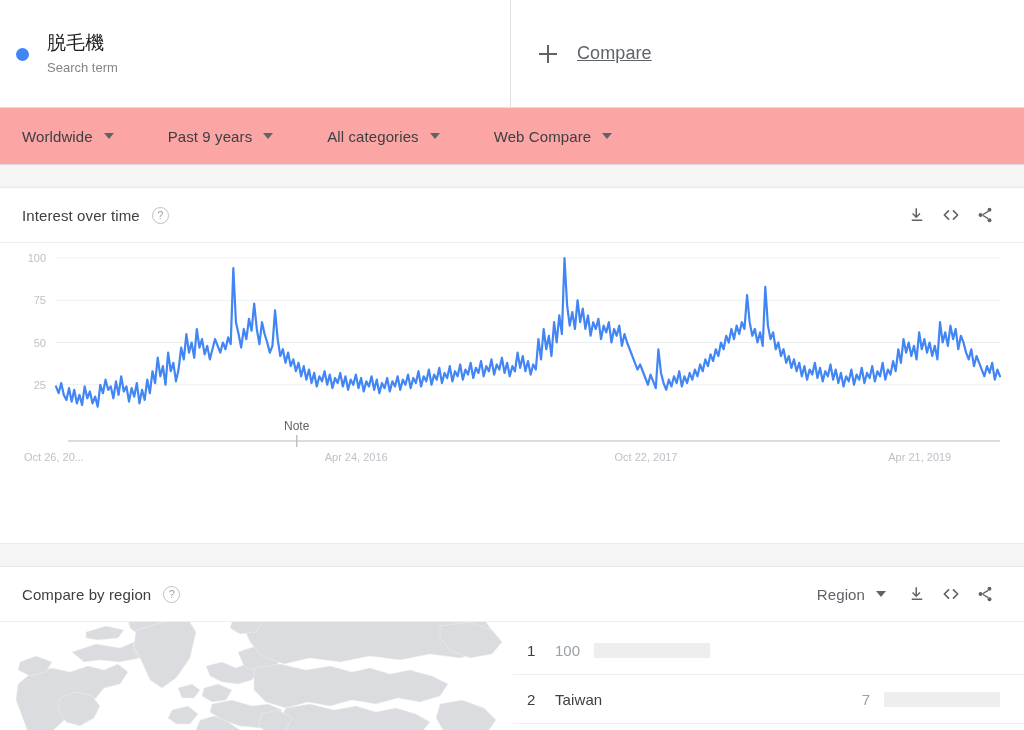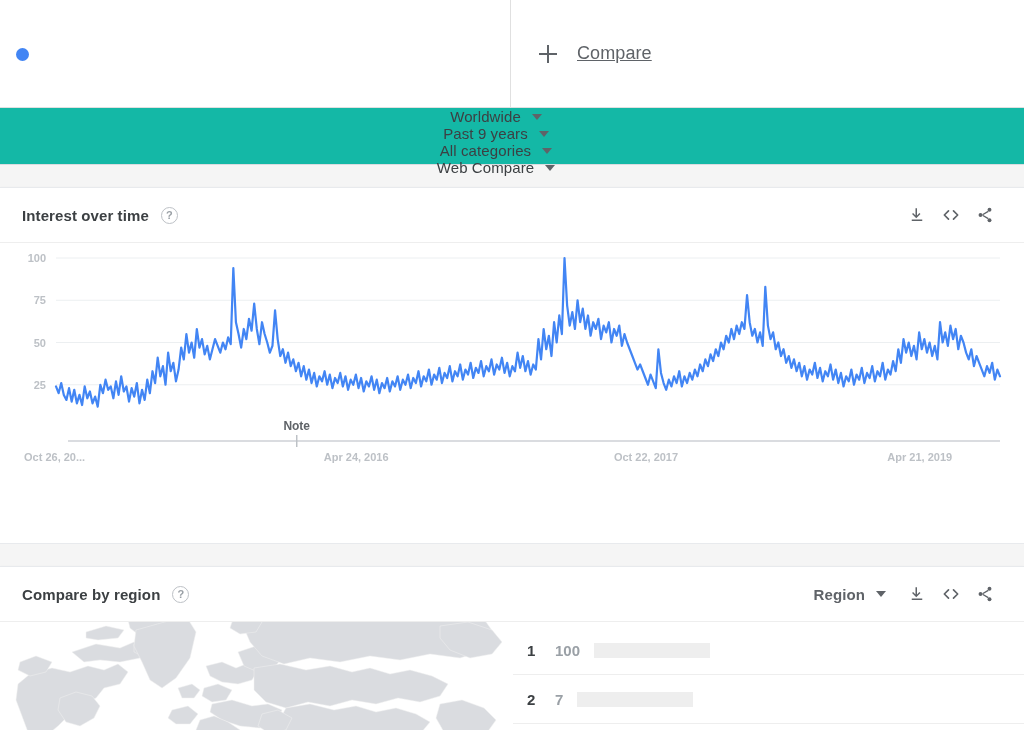--- a/index.html
+++ b/index.html
@@ -68,27 +68,26 @@
   .plus-icon::after  { top: 0; left: 8px; height: 18px; width: 2px; }
   .compare-label {
     font-size: 18px;
     color: #5f6368;
     letter-spacing: .1px;
     text-decoration: underline;
   }
 
   
   .filter-bar {
-    background: #14b8a6;
+    background: #fca5a5;
     height: 57px;
     display: flex;
     align-items: center;
     padding-left: 22px;
     border-bottom: 1px solid #dadce0;
-    flex-direction: column;
   }
   .filter {
     display: flex;
     align-items: center;
     margin-right: 54px;
     cursor: pointer;
   }
   .filter-label {
     font-size: 15px;
     color: #3c4043;
@@ -102,21 +101,20 @@
     border-top: 6px solid #5f6368;
   }
 
   
   .gap { height: 22px; background: #f5f5f5; }
   .card {
     background: #fff;
     border: 1px solid #e8eaed;
     border-left: none; border-right: none;
     box-shadow: 0 1px 2px rgba(60,64,67,.12);
-    font-weight: bold;
   }
   .card-head {
     height: 55px;
     display: flex;
     align-items: center;
     padding: 0 22px 0 22px;
     border-bottom: 1px solid #eeeeee;
   }
   .card-title {
     font-size: 15px;
@@ -205,20 +203,24 @@
     flex: none;
   }
   .bar-fill { height: 15px; background: #4285f4; }
 </style>
 </head>
 <body>
 
 <div class="term-bar">
   <div class="term-cell">
     <div class="term-dot"></div>
+    <div class="term-text">
+      <div class="term-title">脱毛機</div>
+      <div class="term-sub">Search term</div>
+    </div>
   </div>
   <div class="compare-cell">
     <span class="plus-icon"></span>
     <span class="compare-label">Compare</span>
   </div>
 </div>
 
 <div class="filter-bar">
   <div class="filter">
     <span class="filter-label">Worldwide</span>
@@ -366,20 +368,21 @@
     <div class="region-list">
       <div class="region-row">
         <span class="rank">1</span>
         <span class="region-value">100</span>
         <span class="bar-track">
           <span class="bar-fill" id="bar-0" style="width: 100%;"></span>
         </span>
       </div>
       <div class="region-row">
         <span class="rank">2</span>
+        <span class="region-name">Taiwan</span>
         <span class="region-value">7</span>
         <span class="bar-track">
           <span class="bar-fill" id="bar-1" style="width: 7%;"></span>
         </span>
       </div>
     </div>
   </div>
 </div>
 
 </body></html>

